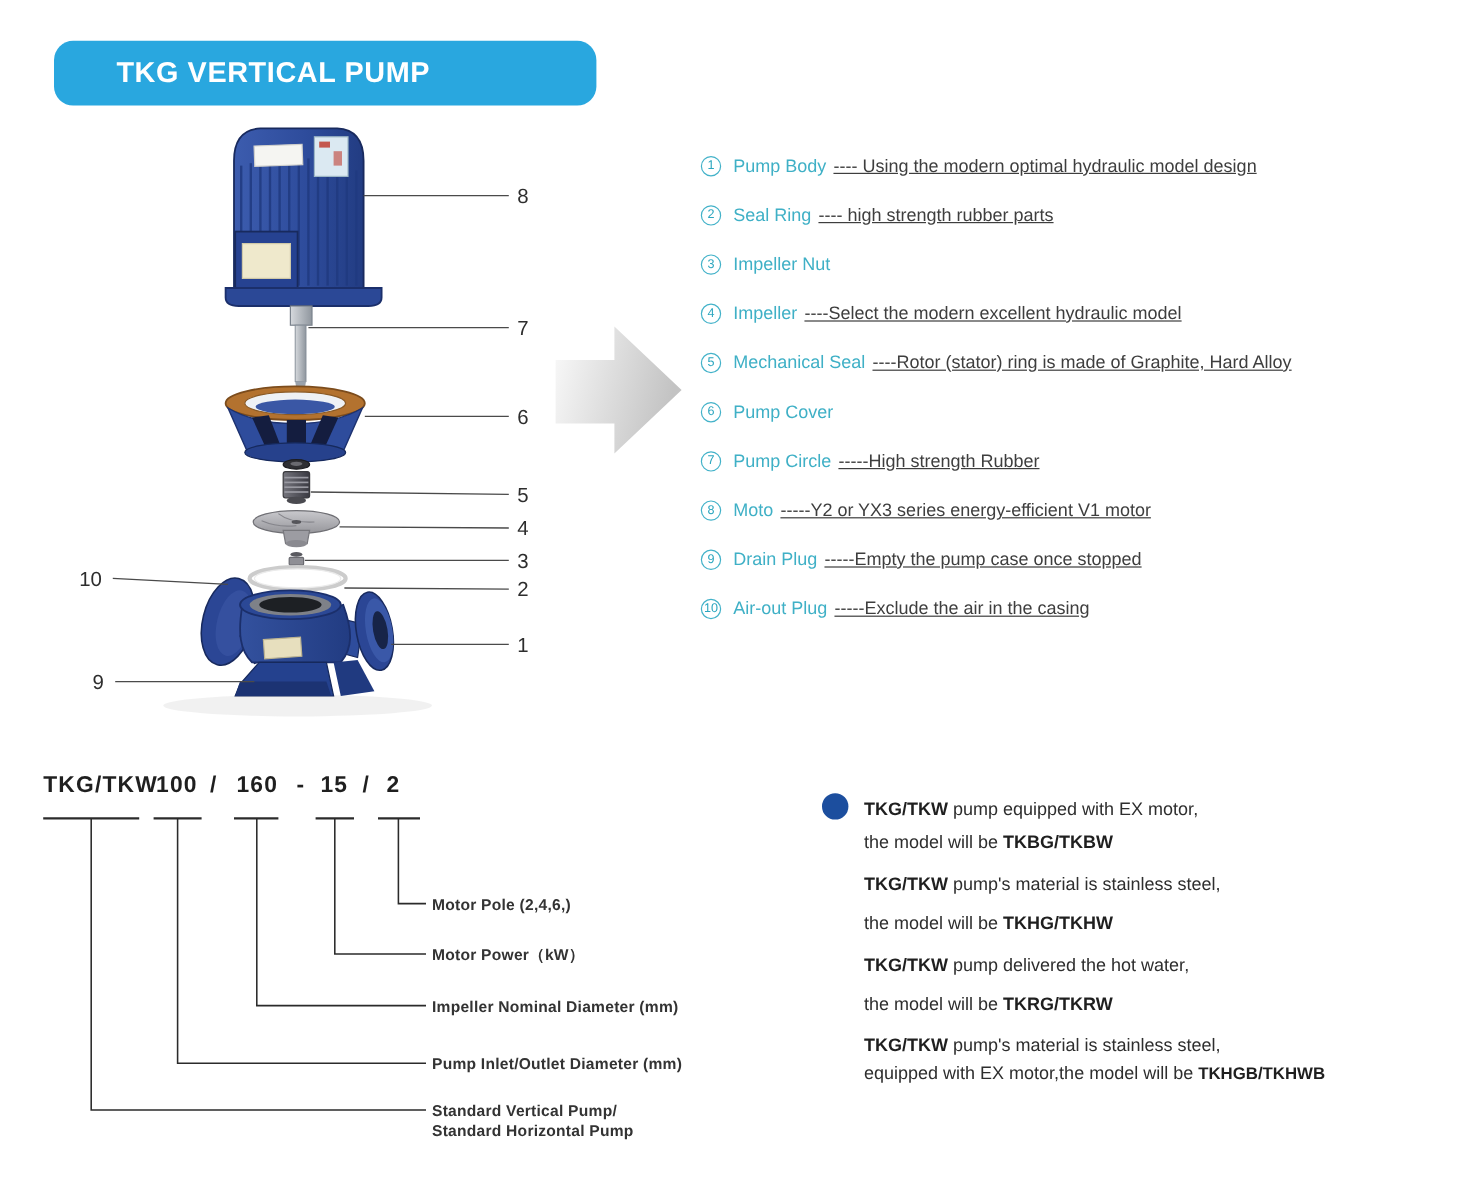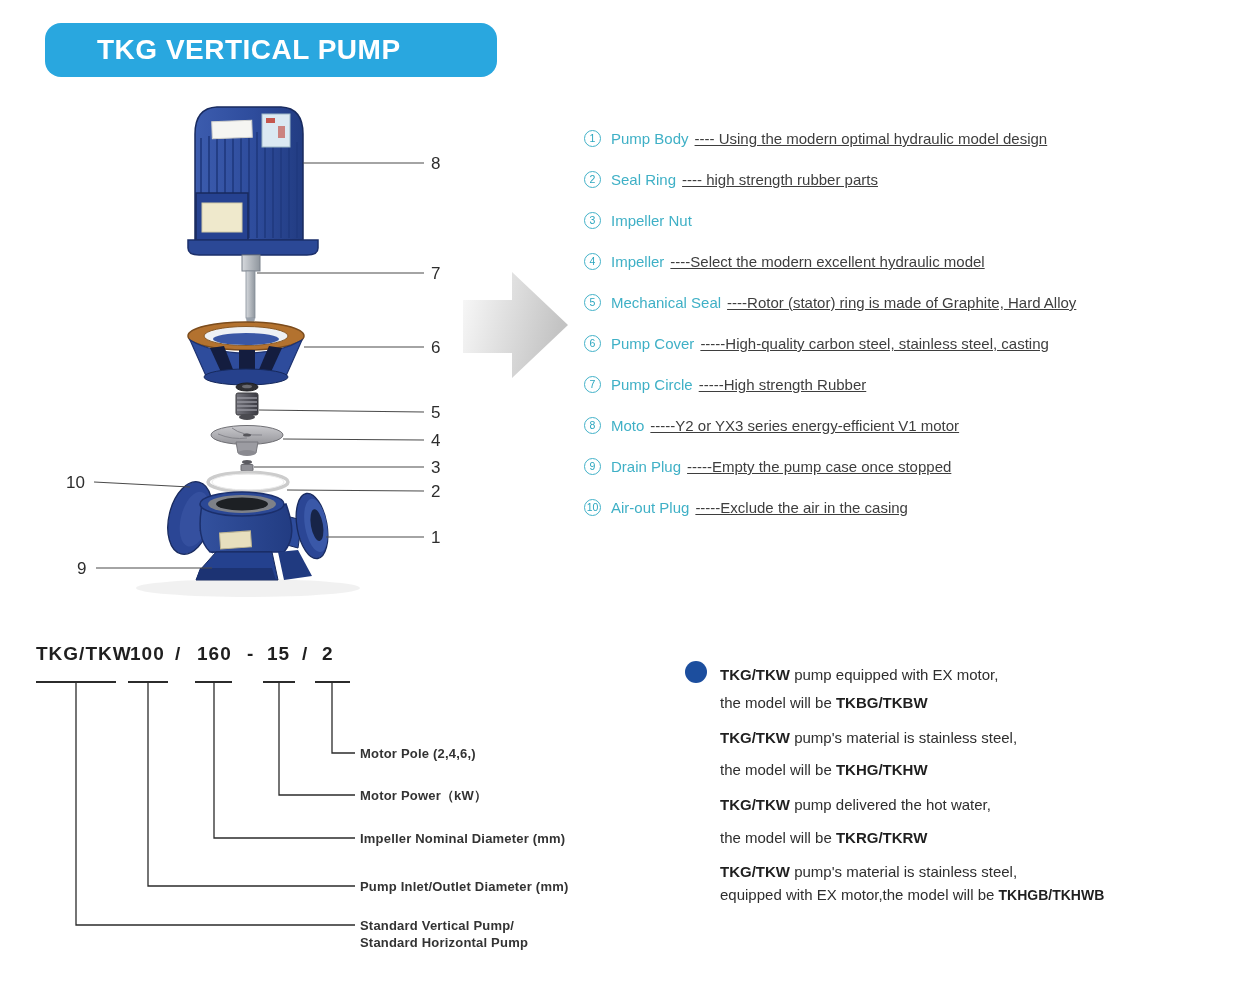--- a/index.html
+++ b/index.html
@@ -4,23 +4,23 @@
 <style>
   * { margin:0; padding:0; box-sizing:border-box; }
   html,body { background:#ffffff; }
   body { font-family:"Liberation Sans", sans-serif; }
   #page {
     position:relative; width:1234px; height:1000px; background:#ffffff; overflow:hidden;
   }
 
   
   .banner {
-    position:absolute; left:45px; top:23px; width:452px; height:54px;
+    position:absolute; left:45px; top:34px; width:452px; height:54px;
     background:#29a7df; border-radius:16px;
-    color:#ffffff; font-size:28px; font-weight:bold; letter-spacing:.5px;
+    color:#ffffff; font-size:24px; font-weight:bold; letter-spacing:.5px;
     line-height:54px; padding-left:52px;
   }
 
   
   .pump-svg { position:absolute; left:40px; top:90px; }
   .pump-svg text { font-family:"Liberation Sans", sans-serif; font-size:17px; fill:#2d2d2d; }
 
   
   .arrow-svg { position:absolute; left:450px; top:262px; }
 
@@ -238,21 +238,20 @@
       <span class="pdesc">----Select the modern excellent hydraulic model</span>
     </div>
     <div class="part-item">
       <span class="pnum">5</span>
       <span class="pname">Mechanical Seal</span>
       <span class="pdesc">----Rotor (stator) ring is made of Graphite, Hard Alloy</span>
     </div>
     <div class="part-item">
       <span class="pnum">6</span>
       <span class="pname">Pump Cover</span>
-      <span class="pdesc">-----High-quality carbon steel, stainless steel, casting</span>
     </div>
     <div class="part-item">
       <span class="pnum">7</span>
       <span class="pname">Pump Circle</span>
       <span class="pdesc">-----High strength Rubber</span>
     </div>
     <div class="part-item">
       <span class="pnum">8</span>
       <span class="pname">Moto</span>
       <span class="pdesc">-----Y2 or YX3 series energy-efficient V1 motor</span>

